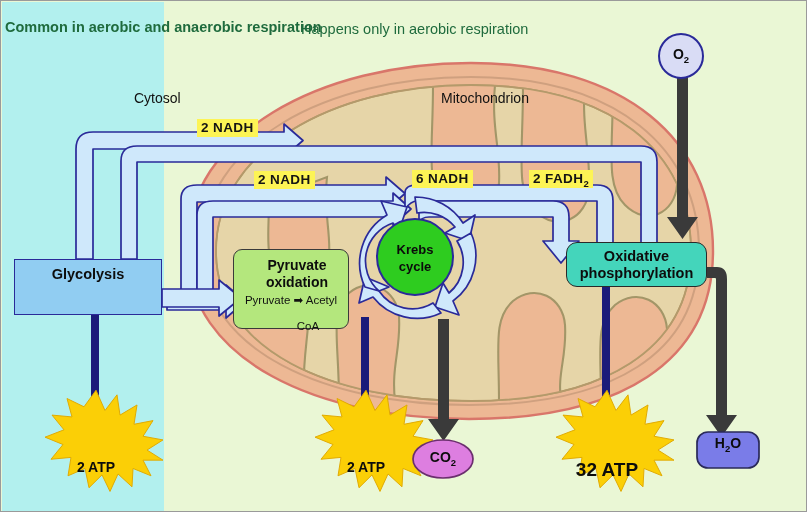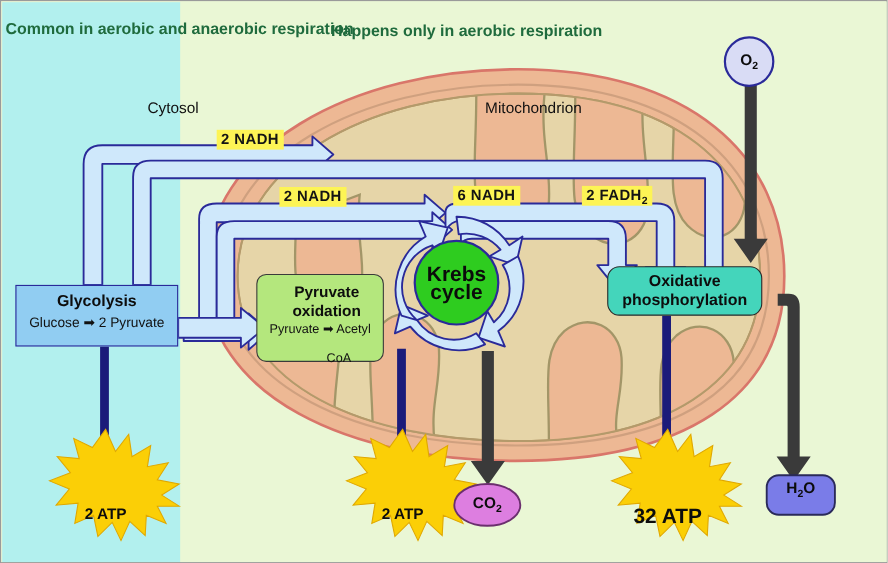--- a/index.html
+++ b/index.html
@@ -12,21 +12,21 @@
   }
   #stage svg.layer{position:absolute;left:0;top:0;width:807px;height:512px;}
   .htxt{position:absolute;white-space:nowrap;}
 
   
   .hdr-left{
     left:4px;top:16px;width:156px;text-align:center;
     color:#1f6b3d;font-weight:bold;font-size:14.5px;line-height:20px;
   }
   .hdr-right{
-    left:300px;top:20px;color:#1f6b3d;font-weight:bold;font-size:14.5px;
+    left:300px;top:20px;color:#1f6b3d;font-weight:normal;font-size:14.5px;
   }
   .lbl-cytosol{left:133px;top:89px;color:#101010;font-size:14px;}
   .lbl-mito{left:440px;top:89px;color:#101010;font-size:14px;}
 
   
   .carrier{
     background:#fdf455;color:#141414;font-weight:bold;font-size:13.5px;
     padding:1px 4px 2px 4px;letter-spacing:.4px;
   }
   .carrier sub{font-size:9.5px;}
@@ -39,28 +39,28 @@
   }
   #glycolysis .t1{font-weight:bold;font-size:14.5px;color:#0d0d0d;margin-top:6px;}
   #glycolysis .t2{font-size:12.5px;color:#111;margin-top:3px;}
   #pyruvox{
     left:232px;top:248px;width:116px;height:80px;
     background:#b4e77d;border:1.7px solid #3a3a3a;border-radius:9px;
   }
   #pyruvox .t1{font-weight:bold;font-size:14px;color:#0d0d0d;margin-top:7px;line-height:17px;padding-left:12px;}
   #pyruvox .t2{font-size:11.5px;color:#111;margin-top:2px;line-height:14px;}
   #oxphos{
-    left:551px;top:241px;width:141px;height:45px;
+    left:565px;top:241px;width:141px;height:45px;
     background:#44d5bb;border:1.7px solid #2a2a2a;border-radius:11px;
     display:flex;align-items:center;justify-content:center;
   }
   #oxphos .t1{font-weight:bold;font-size:14.5px;color:#0d0d0d;line-height:17px;}
   #krebslbl{
     left:378px;top:240px;width:72px;text-align:center;
-    font-weight:bold;font-size:19px;color:#0b0b0b;line-height:17px;
+    font-weight:bold;font-size:13px;color:#0b0b0b;line-height:17px;
   }
 
   
   .prod{position:absolute;font-weight:bold;color:#0c0c0c;text-align:center;}
   .prod sub{font-size:9.5px;}
   #atp1{left:55px;top:458px;width:80px;font-size:14px;}
   #atp2{left:325px;top:458px;width:80px;font-size:14px;}
   #atp3{left:561px;top:458px;width:90px;font-size:19px;}
   #co2lbl{left:412px;top:448px;width:60px;font-size:14px;}
   #h2olbl{left:699px;top:434px;width:56px;font-size:14px;}
@@ -214,21 +214,20 @@
   </div>
   <div class="htxt" style="left:411px;top:168px;">
     <span class="carrier">6 NADH</span>
   </div>
   <div class="htxt" style="left:528px;top:168px;">
     <span class="carrier"><span>2 FADH</span><sub>2</sub></span>
   </div>
 
   <div class="pbox" id="glycolysis">
     <div class="t1">Glycolysis</div>
-    <div class="t2">Glucose ➡ 2 Pyruvate</div>
   </div>
 
   <div class="pbox" id="pyruvox">
     <div class="t1">
       <span>Pyruvate</span><br>
       <span>oxidation</span>
     </div>
     <div class="t2">
       <span>Pyruvate ➡ Acetyl</span><br>
       <span style="display:inline-block;padding-left:34px;margin-top:12px;">CoA</span>

